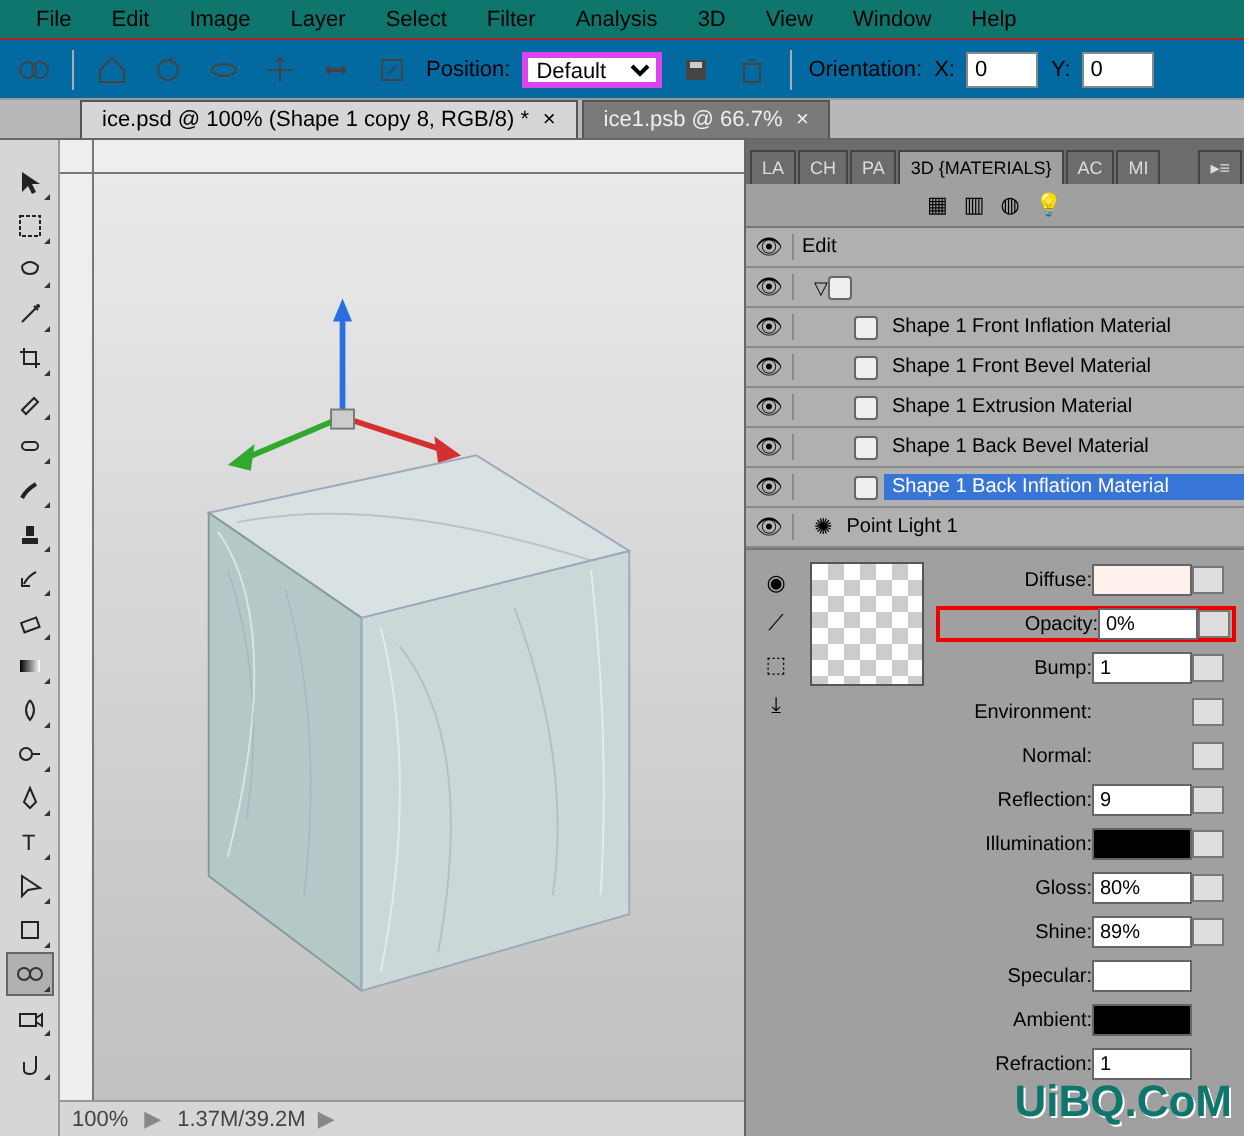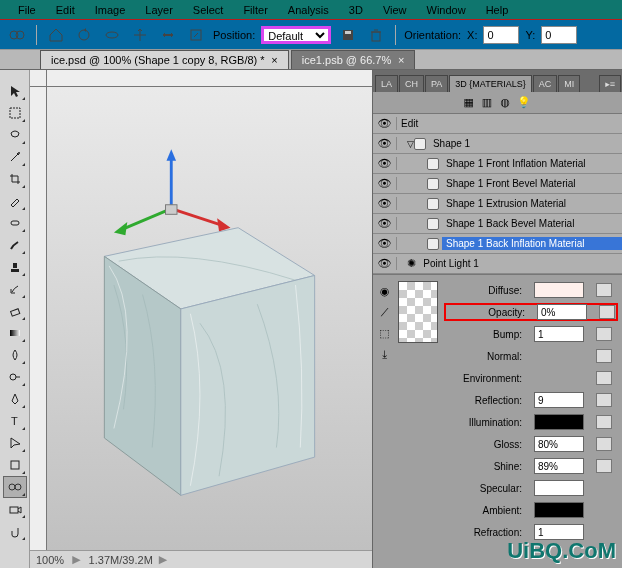--- a/index.html
+++ b/index.html
@@ -36,21 +36,21 @@
 .srow .eye{width:24px;text-align:center;border-right:1px solid #8a8a8a}
 .srow .ind{display:inline-block}
 .srow .nm{padding-left:4px;font-size:10px;flex:1}
 .srow.sel .nm{background:#3875d7;color:#fff;padding:1px 4px}
 .mini-icon{display:inline-block;width:12px;height:12px;border:1px solid #666;background:#eee;border-radius:2px;margin-right:3px;vertical-align:middle}
 .mat-area{flex:1;background:#a0a0a0;padding:6px 4px;overflow:auto}
 .mat-top{display:flex;gap:6px;margin-bottom:4px}
 .mat-tools{width:24px;display:flex;flex-direction:column;gap:8px;align-items:center;padding-top:4px}
 .mat-swatch{width:62px;height:62px;border:1px solid #555;background:repeating-conic-gradient(#ccc 0 25%,#fff 0 50%) 0 0/16px 16px}
 .mat-rows{flex:1;display:flex;flex-direction:column;gap:4px}
-.mrow{display:flex;align-items:center;height:18px;gap:12px}
+.mrow{display:flex;align-items:center;height:18px;gap:0}
 .mrow .mlbl{width:78px;text-align:right;font-size:10px;color:#000}
 .mrow .mval{width:50px;height:16px;border:1px solid #666;background:#fff;font-size:10px;padding:0 3px;display:flex;align-items:center}
 .mrow .mcol{width:50px;height:16px;border:1px solid #666;background:#fff}
 .mrow .mfolder{width:16px;height:14px;border:1px solid #777;background:#ddd}
 .redbox{border:2px solid #e00 !important;padding:1px}
 .watermark{position:absolute;right:6px;bottom:4px;color:#0f766e;font-weight:bold;font-size:22px;font-family:Arial;text-shadow:1px 1px 0 #fff}
 svg{display:block}
 </style>
 </head>
 <body>
@@ -349,21 +349,20 @@
     <div class="scene">
       <div class="srow">
         <span class="eye">👁</span>
         <span class="nm">Edit</span>
       </div>
       <div class="srow">
         <span class="eye">👁</span>
         <span class="ind" style="width:10px"></span>
         <span style="font-size:9px">▽</span>
         <span class="mini-icon"></span>
-        <span class="nm">Shape 1</span>
       </div>
       <div class="srow">
         <span class="eye">👁</span>
         <span class="ind" style="width:30px"></span>
         <span class="mini-icon"></span>
         <span class="nm">Shape 1 Front Inflation Material</span>
       </div>
       <div class="srow">
         <span class="eye">👁</span>
         <span class="ind" style="width:30px"></span>
@@ -415,30 +414,30 @@
             <span class="mlbl">Opacity:</span>
             <span class="mval">0%</span>
             <span class="mfolder"></span>
           </div>
           <div class="mrow">
             <span class="mlbl">Bump:</span>
             <span class="mval">1</span>
             <span class="mfolder"></span>
           </div>
           <div class="mrow">
+            <span class="mlbl">Environment:</span>
+            <span style="width:50px"></span>
+            <span class="mfolder"></span>
+          </div>
+          <div class="mrow">
             <span class="mlbl">Normal:</span>
             <span style="width:50px"></span>
             <span class="mfolder"></span>
           </div>
           <div class="mrow">
-            <span class="mlbl">Environment:</span>
-            <span style="width:50px"></span>
-            <span class="mfolder"></span>
-          </div>
-          <div class="mrow">
             <span class="mlbl">Reflection:</span>
             <span class="mval">9</span>
             <span class="mfolder"></span>
           </div>
           <div class="mrow">
             <span class="mlbl">Illumination:</span>
             <span class="mcol" style="background:#000"></span>
             <span class="mfolder"></span>
           </div>
           <div class="mrow">

